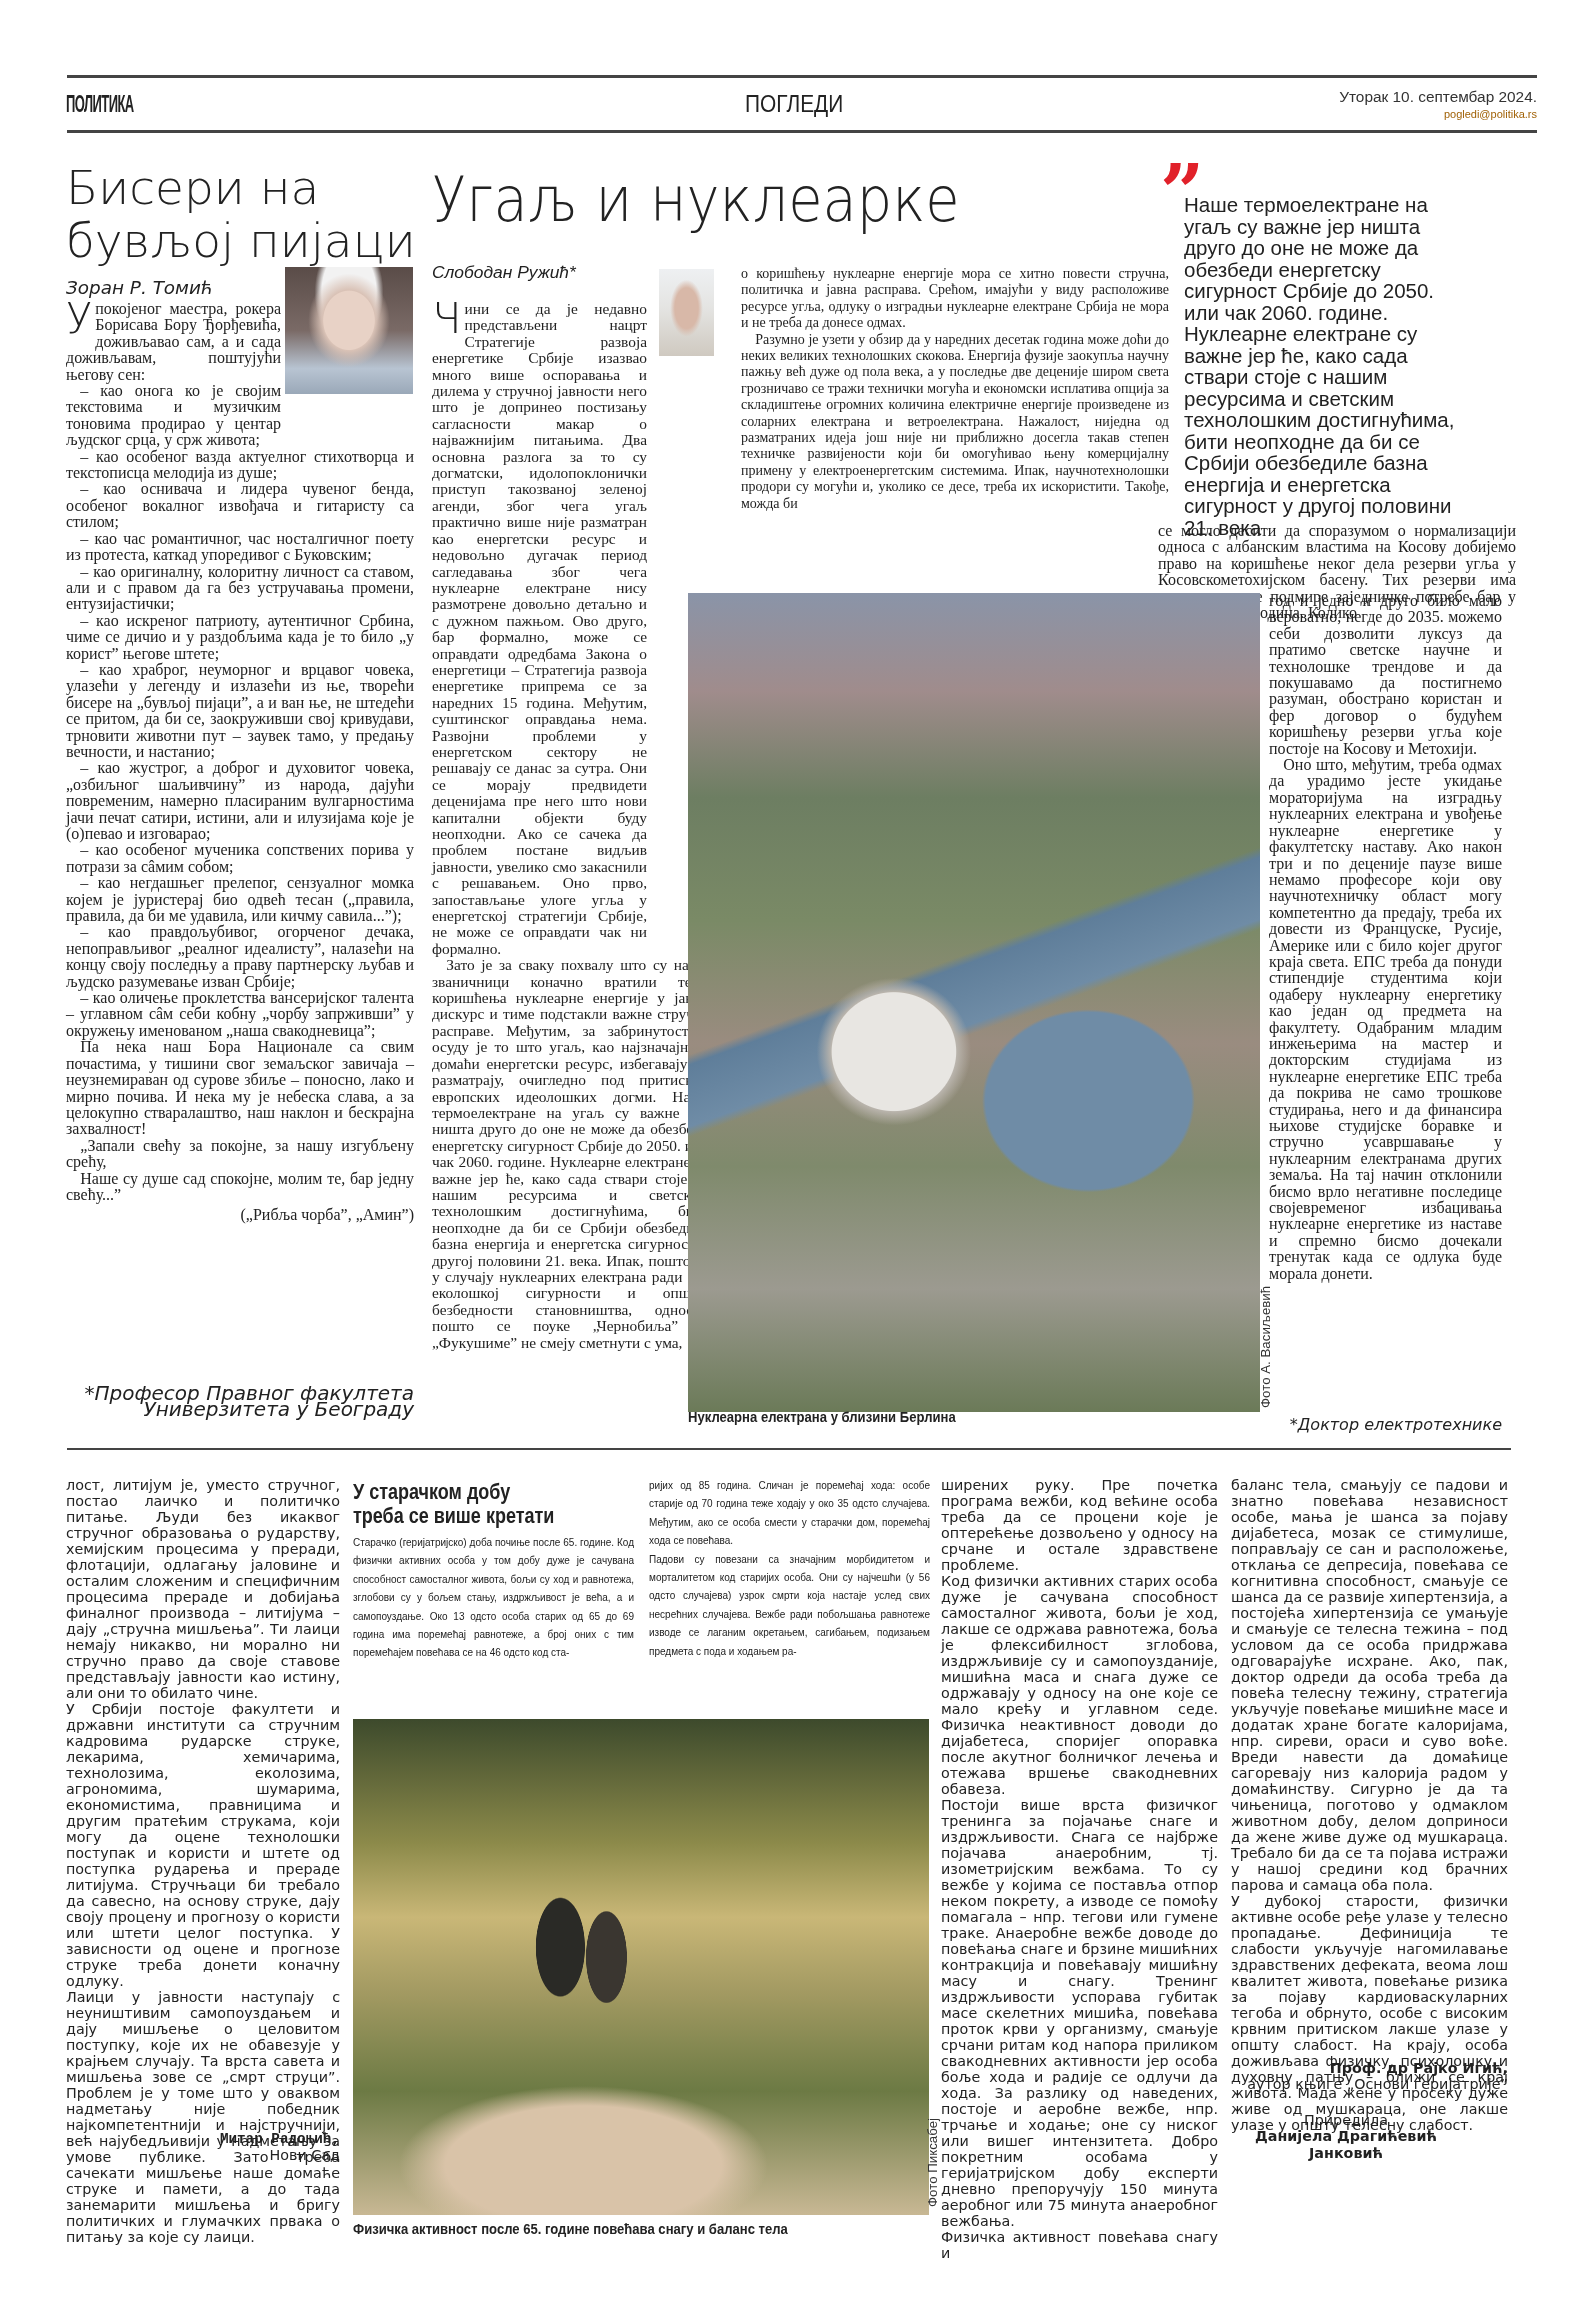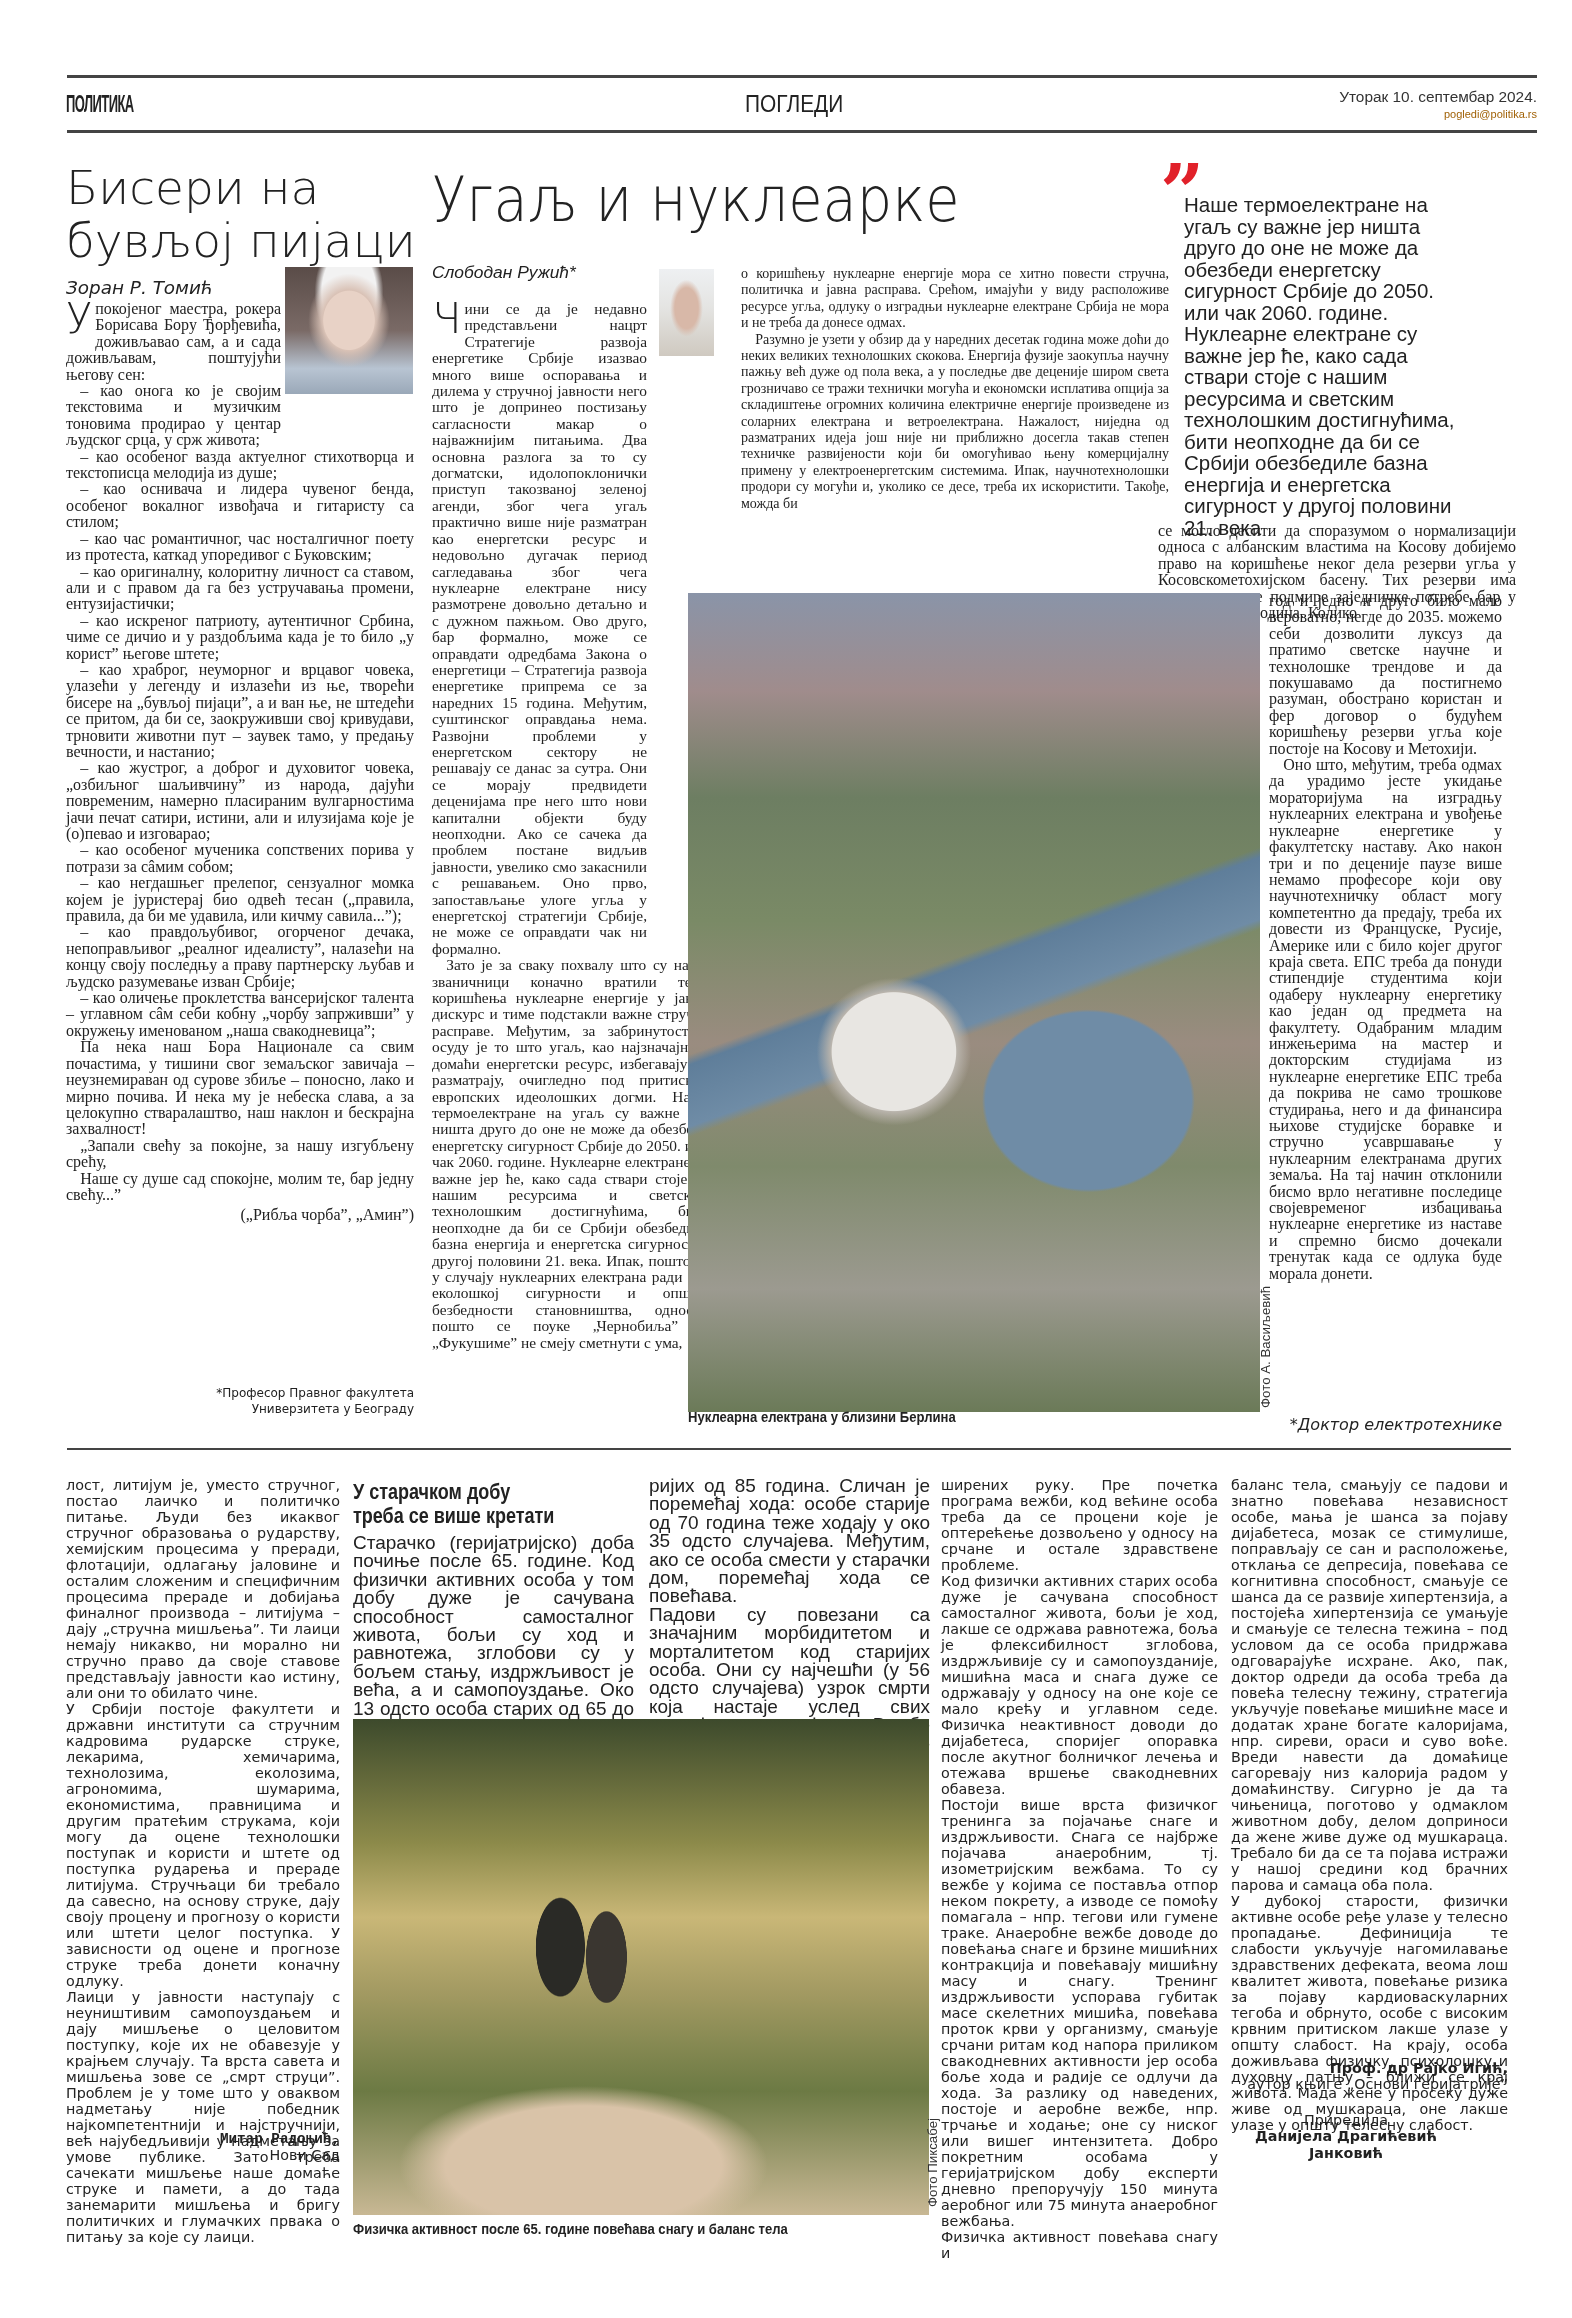--- a/index.html
+++ b/index.html
@@ -13,21 +13,21 @@
   .body-text p { margin: 0; text-indent: 14.3px; }
   .body-text p.noindent { text-indent: 0; }
   .dropcap { float: left; font-size: 43px; line-height: 33px; padding-right: 3.1px; margin-top: 1px; font-family: "DejaVu Sans", sans-serif; font-weight: 300; }
   .byline { font-style: italic; font-size: 18.4px; }
   .right { text-align: right; }
   .photo { position: absolute; overflow: hidden; }
   .credit { position: absolute; font-family: "Liberation Sans", sans-serif; font-size: 13.3px; color: #333; transform: rotate(-90deg); transform-origin: left top; white-space: nowrap; }
   .caption { font-family: "Liberation Sans", sans-serif; font-weight: bold; font-size: 15.4px; color: #222; transform: scaleX(0.85); transform-origin: left; white-space: nowrap; }
   .small-sans { font-size: 14.3px; line-height: 16px; text-align: justify; }
   .small-sans p { margin: 0; }
-  .cond-text { font-family: "Liberation Sans", sans-serif; font-size: 19px; line-height: 18.4px; text-align: justify; }
+  .cond-text { font-family: "Liberation Sans", sans-serif; font-size: 10px; line-height: 18.4px; text-align: justify; }
   .cond-text p { margin: 0; }
 </style>
 </head>
 <body>
 
 <div class="rule" style="left:67px; top:75px; width:1470px; height:3.1px;"></div>
 <div class="abs cond" style="left:66px; top:91px; font-size:23.6px; font-weight:bold; letter-spacing:-1px; transform:scaleX(0.55); transform-origin:left; color:#222;">ПОЛИТИКА</div>
 <div class="abs cond" style="left:745px; top:90px; font-size:24.6px; color:#222; transform:scaleX(0.85); transform-origin:left;">ПОГЛЕДИ</div>
 <div class="abs cond right" style="right:36px; top:88px; font-size:15.4px; color:#333;">Уторак 10. септембар 2024.</div>
 <div class="abs cond right" style="right:36px; top:108px; font-size:11px; color:#a16207;">pogledi@politika.rs</div>
@@ -51,21 +51,21 @@
   <p>– као жустрог, а доброг и духовитог човека, „озбиљног шаљивчину” из народа, дајући повременим, намерно пласираним вулгарностима јачи печат сатири, истини, али и илузијама које је (о)певао и изговарао;</p>
   <p>– као особеног мученика сопствених порива у потрази за сâмим собом;</p>
   <p>– као негдашњег прелепог, сензуалног момка којем је јуристерај био одвећ тесан („правила, правила, да би ме удавила, или кичму савила...”);</p>
   <p>– као правдољубивог, огорченог дечака, непоправљивог „реалног идеалисту”, налазећи на концу своју последњу а праву партнерску љубав и људско разумевање изван Србије;</p>
   <p>– као оличење проклетства вансеријског талента – углавном сâм себи кобну „чорбу запрживши” у окружењу именованом „наша свакодневица”;</p>
   <p>Па нека наш Бора Национале са свим почастима, у тишини свог земаљског завичаја – неузнемираван од сурове збиље – поносно, лако и мирно почива. И нека му је небеска слава, а за целокупно стваралаштво, наш наклон и бескрајна захвалност!</p>
   <p>„Запали свећу за покојне, за нашу изгубљену срећу,</p>
   <p>Наше су душе сад спокојне, молим те, бар једну свећу...”</p>
   <p class="right" style="font-weight:normal; margin-top:4.1px;">(„Рибља чорба”, „Амин”)</p>
 </div>
-<div class="abs sans right" style="left:66px; top:1385px; width:348px; font-size:12px; line-height:16.4px; ">
+<div class="abs sans right" style="left:66px; top:1385px; width:348px; font-size:20px; line-height:16.4px; font-style:italic;">
   <div>*Професор Правног факултета</div>
   <div>Универзитета у Београду</div>
 </div>
 
 <div class="abs sans" style="left:432px; top:163px; font-size:62px; font-weight:300; color:#222; transform:scaleX(0.9); transform-origin:left;">Угаљ и нуклеарке</div>
 <div class="abs cond byline" style="left:432px; top:262px; font-size:17.4px;">Слободан Ружић*</div>
 <div class="photo" style="left:659px; top:269px; width:55px; height:87px; background: radial-gradient(ellipse at 50% 45%, #d8b8a8 0 30%, transparent 42%), linear-gradient(180deg, #eef0f2 0%, #e4e4e2 45%, #cfc9c0 100%);"></div>
 <div class="abs serif body-text" style="left:432px; top:301px; width:277px; font-size:15.4px;">
   <p class="noindent" style="width:215px;"><span class="dropcap">Ч</span><span>ини се да је недавно представљени нацрт Стратегије развоја енергетике Србије изазвао много више оспоравања и дилема у стручној јавности него што је допринео постизању сагласности макар о најважнијим питањима. Два основна разлога за то су догматски, идолопоклонички приступ такозваној зеленој агенди, због чега угаљ практично више није разматран као енергетски ресурс и недовољно дугачак период сагледавања због чега нуклеарне електране нису размотрене довољно детаљно и с дужном пажњом. Ово друго, бар формално, може се оправдати одредбама Закона о енергетици – Стратегија развоја енергетике припрема се за наредних 15 година. Међутим, суштинског оправдања нема. Развојни проблеми у енергетском сектору не решавају се данас за сутра. Они се морају предвидети деценијама пре него што нови капитални објекти буду неопходни. Ако се сачека да проблем постане видљив јавности, увелико смо закаснили с решавањем. Оно прво, запостављање улоге угља у енергетској стратегији Србије, не може се оправдати чак ни формално.</span></p>
   <p>Зато је за сваку похвалу што су наши званичници коначно вратили тему коришћења нуклеарне енергије у јавни дискурс и тиме подстакли важне стручне расправе. Међутим, за забринутост и осуду је то што угаљ, као најзначајнији домаћи енергетски ресурс, избегавају да разматрају, очигледно под притиском европских идеолошких догми. Наше термоелектране на угаљ су важне јер ништа друго до оне не може да обезбеди енергетску сигурност Србије до 2050. или чак 2060. године. Нуклеарне електране су важне јер ће, како сада ствари стоје са нашим ресурсима и светским технолошким достигнућима, бити неопходне да би се Србији обезбедиле базна енергија и енергетска сигурност у другој половини 21. века. Ипак, пошто се у случају нуклеарних електрана ради и о еколошкој сигурности и општој безбедности становништва, односно пошто се поуке „Чернобиља” и „Фукушиме” не смеју сметнути с ума,</p>

